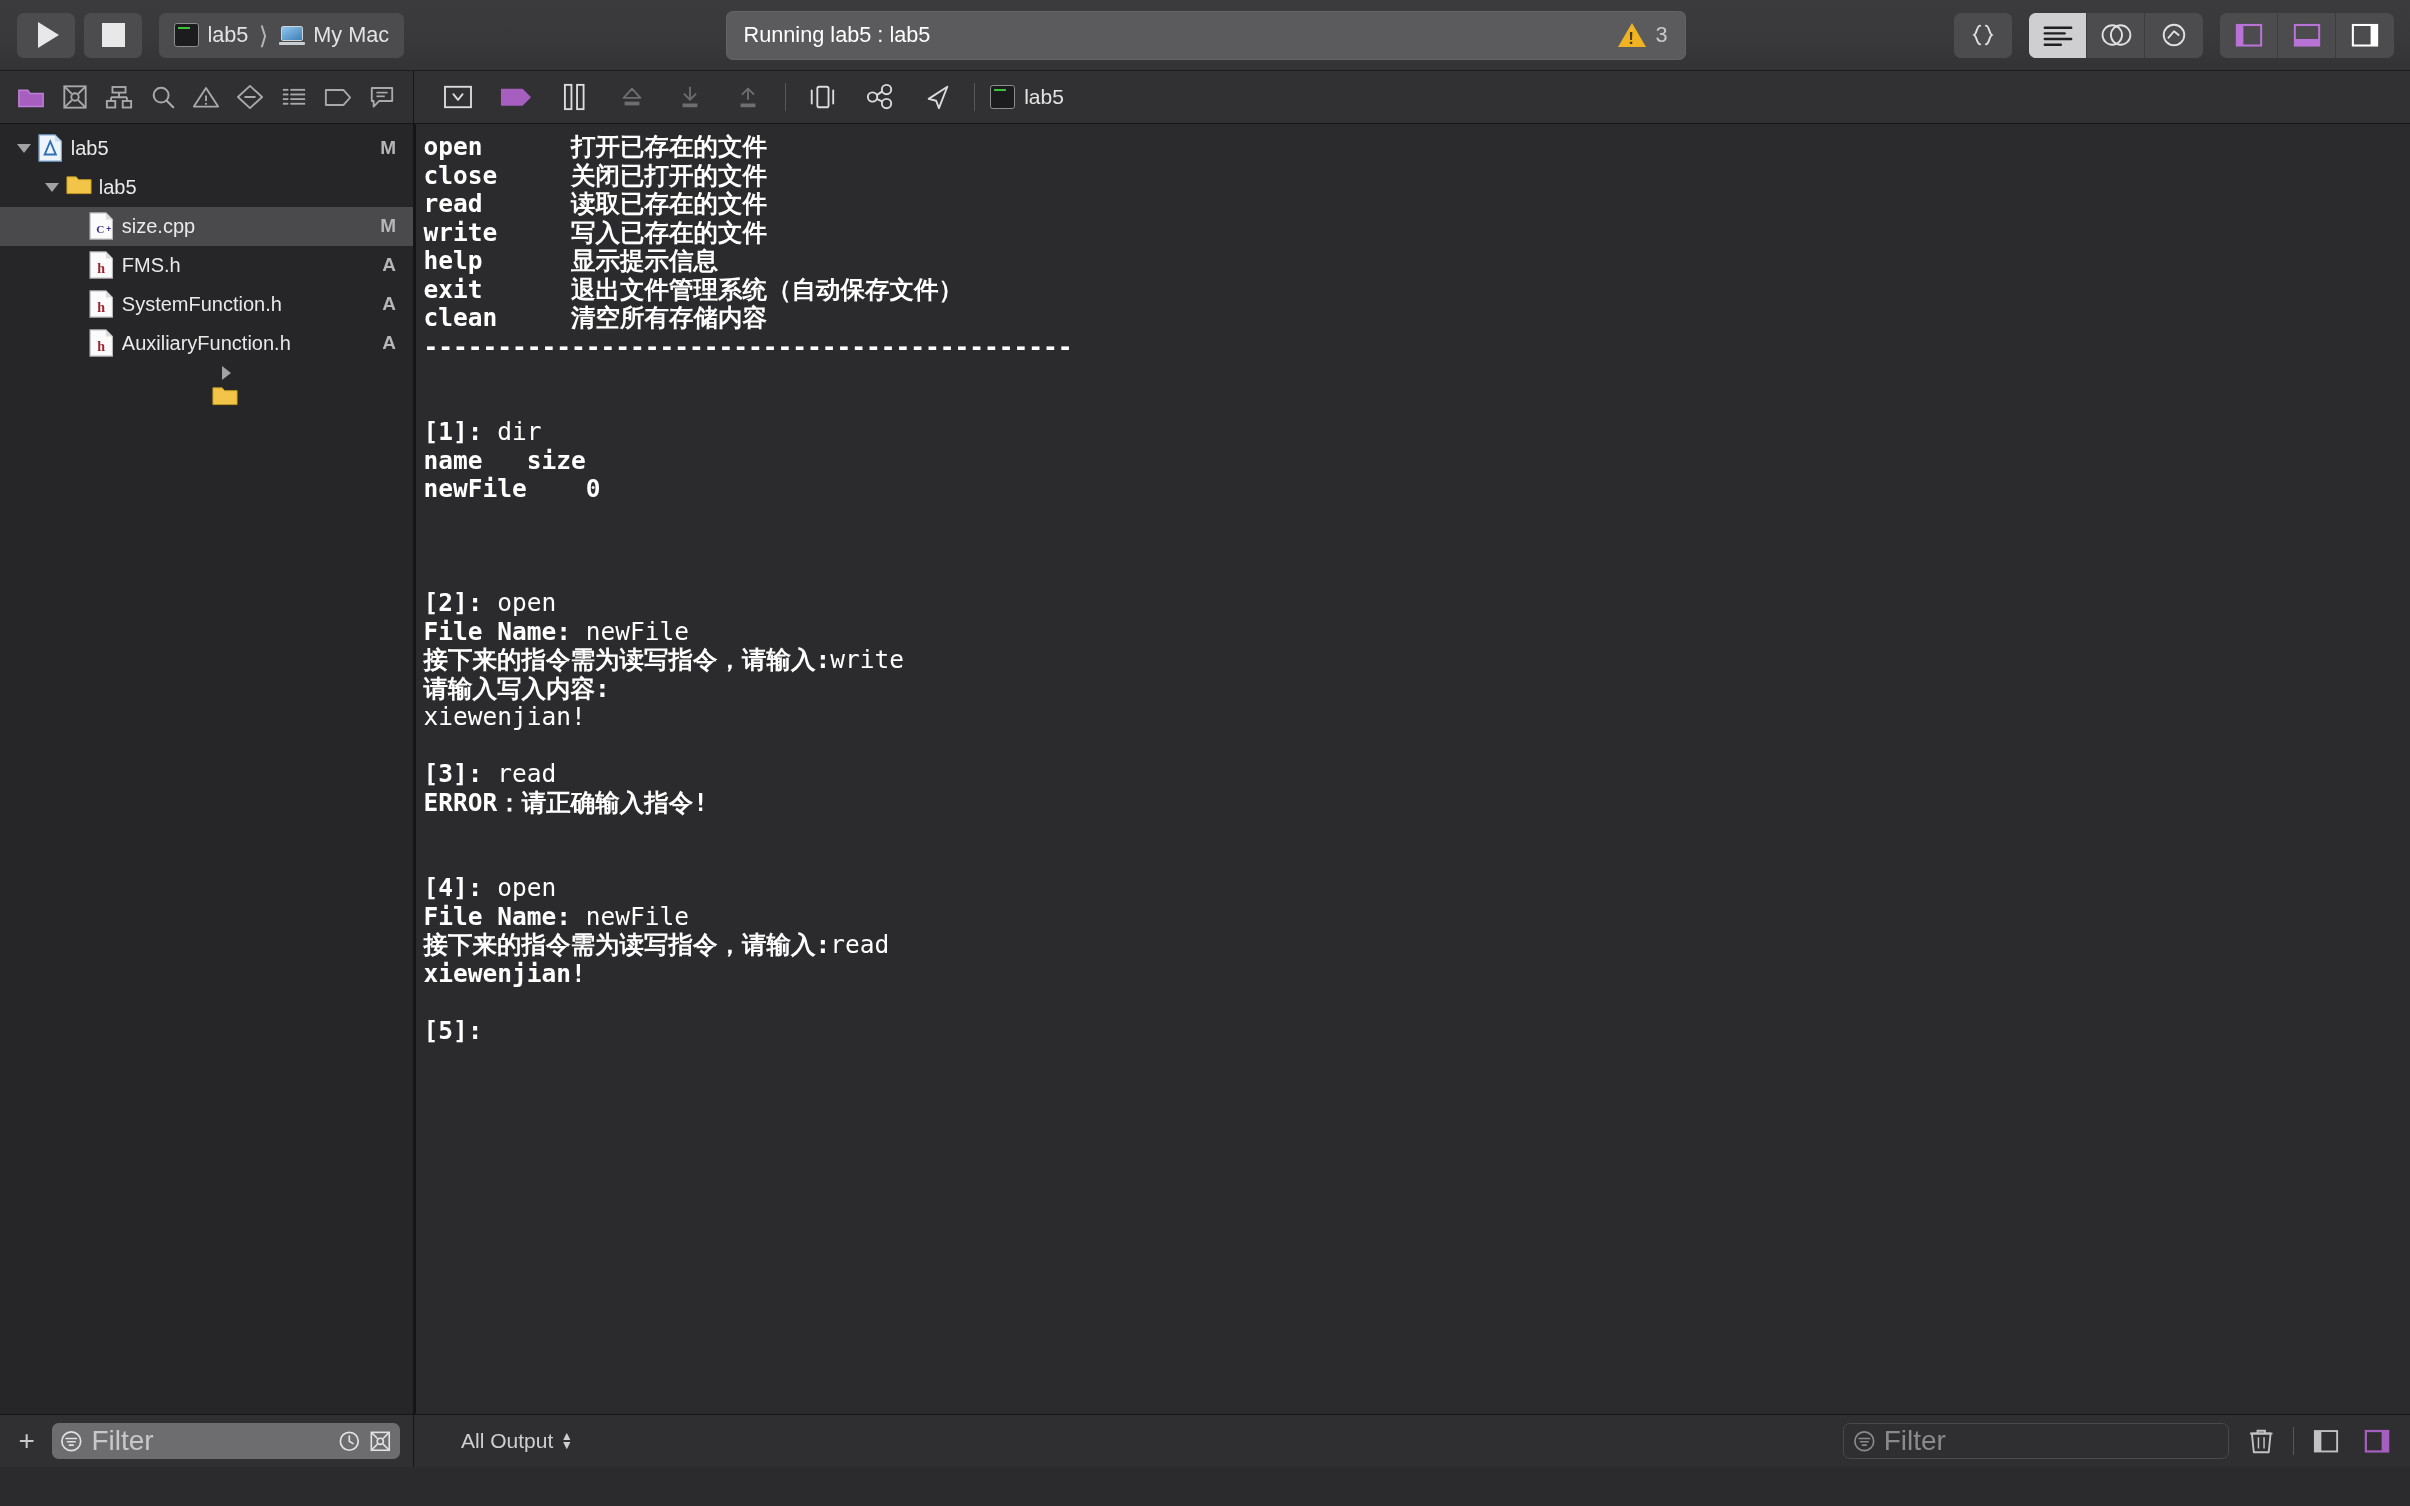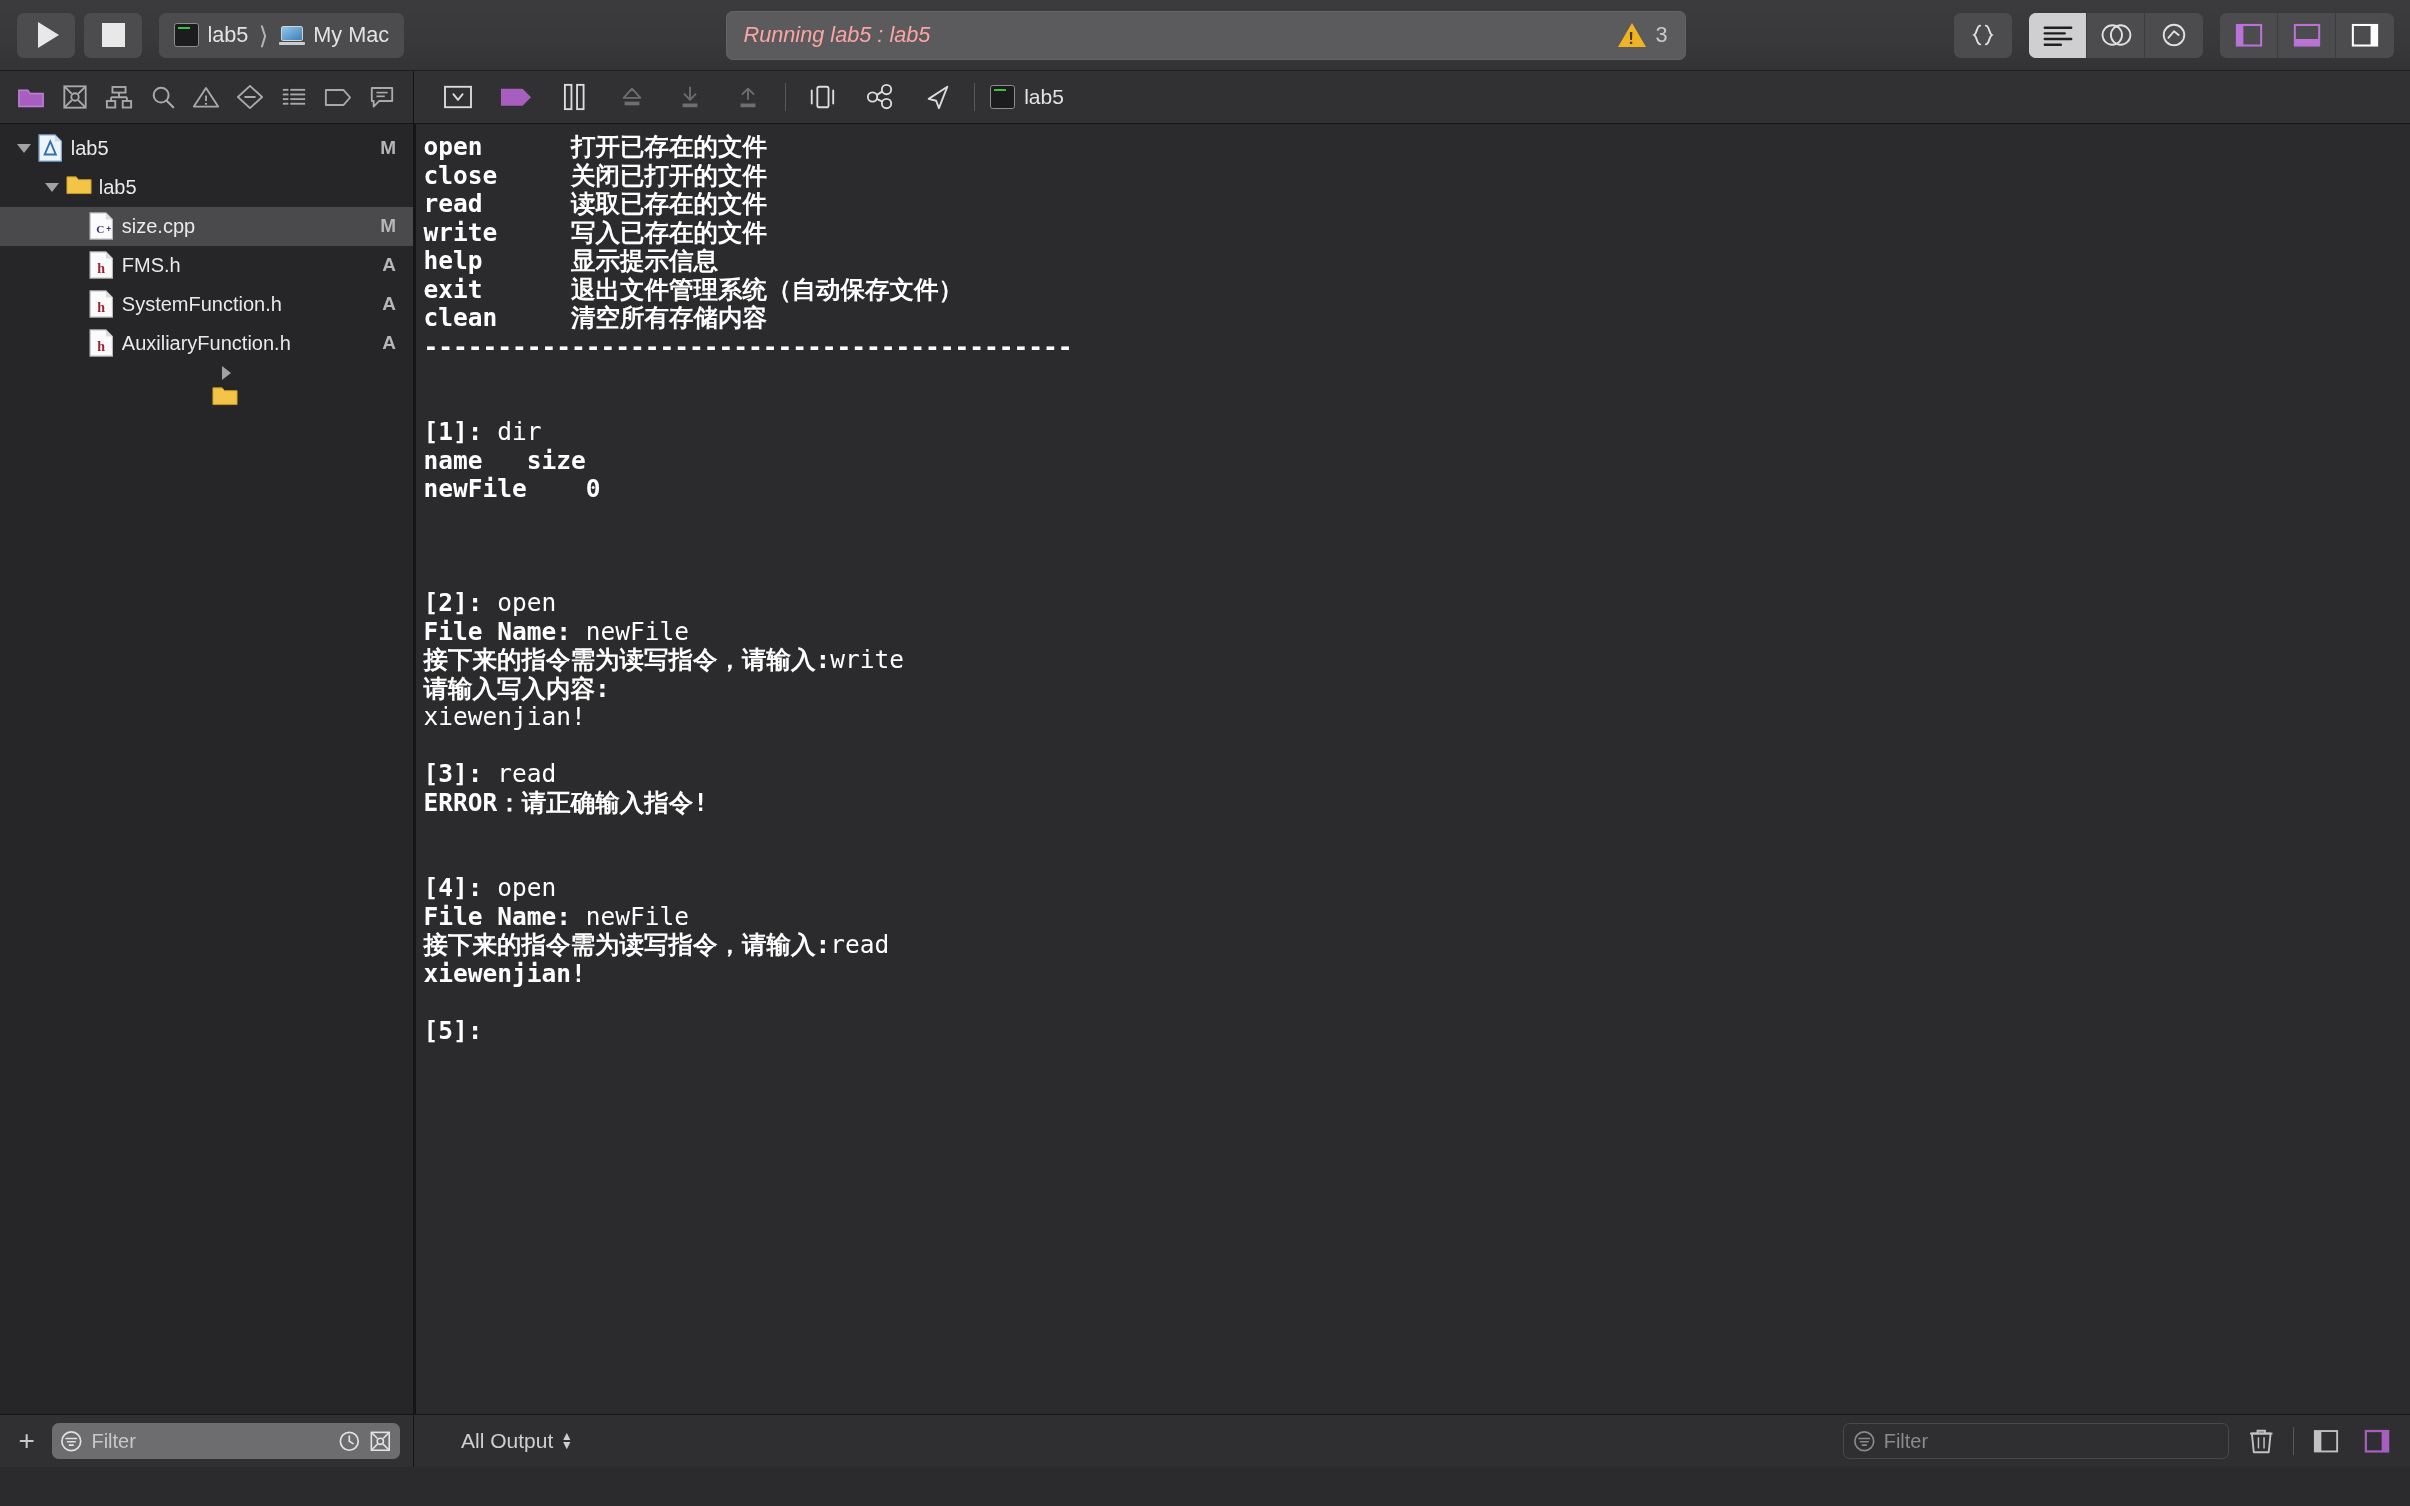--- a/index.html
+++ b/index.html
@@ -61,21 +61,21 @@
   }
 
   .tb-status {
     position:absolute; left:50%; transform:translateX(-50%);
     width:960px; height:49px;
     background:#5b5b5d;
     border:0.9px solid #636365;
     border-radius:6.6px;
     display:flex; align-items:center; padding:0 17px;
   }
-  .status-txt { color:#fca5a5; font-size:21.7px; flex:1;font-style:italic; }
+  .status-txt { color:#ffffff; font-size:21.7px; flex:1; }
   .status-warn { display:flex; align-items:center; gap:9.4px; }
   .warn-tri {
     width:0;height:0;position:relative;
     border-left:14px solid transparent;border-right:14px solid transparent;
     border-bottom:24.5px solid #f0b323;
   }
   .warn-tri::after{
     content:"!"; position:absolute; left:-3.8px; top:5.6px;
     font-size:17px; font-weight:bold; color:#4a3a06;
   }
@@ -140,21 +140,21 @@
     height:53px;min-height:53px;background:#303032;
     border-top:0.9px solid #151516;
     display:flex;align-items:center;padding:0 13px;gap:11.3px;
   }
   .plus-btn { color:#c9c9cb;font-size:28px;line-height:1;padding:0 5.6px;cursor:default; }
   .filter-field {
     flex:1;height:36px;background:#6d6d70;border-radius:6.6px;
     display:flex;align-items:center;padding:0 8.5px;gap:8.5px;
   }
   .filter-field.dark { background:#2f2f31; border:0.9px solid #4a4a4c; }
-  .filter-ph { color:#c8c8ca; font-size:20px; flex:1; }
+  .filter-ph { color:#c8c8ca; font-size:28px; flex:1; }
   .filter-field.dark .filter-ph { color:#8a8a8d; }
 
   
   .console-col { flex:1; display:flex; flex-direction:column; min-width:0; background:#2b2b2d; }
   .debug-bar {
     height:53px;min-height:53px;background:#313133;
     border-bottom:0.9px solid #151516;
     display:flex;align-items:center;padding:0 15px;gap:0;
   }
   .dbg-ico {

